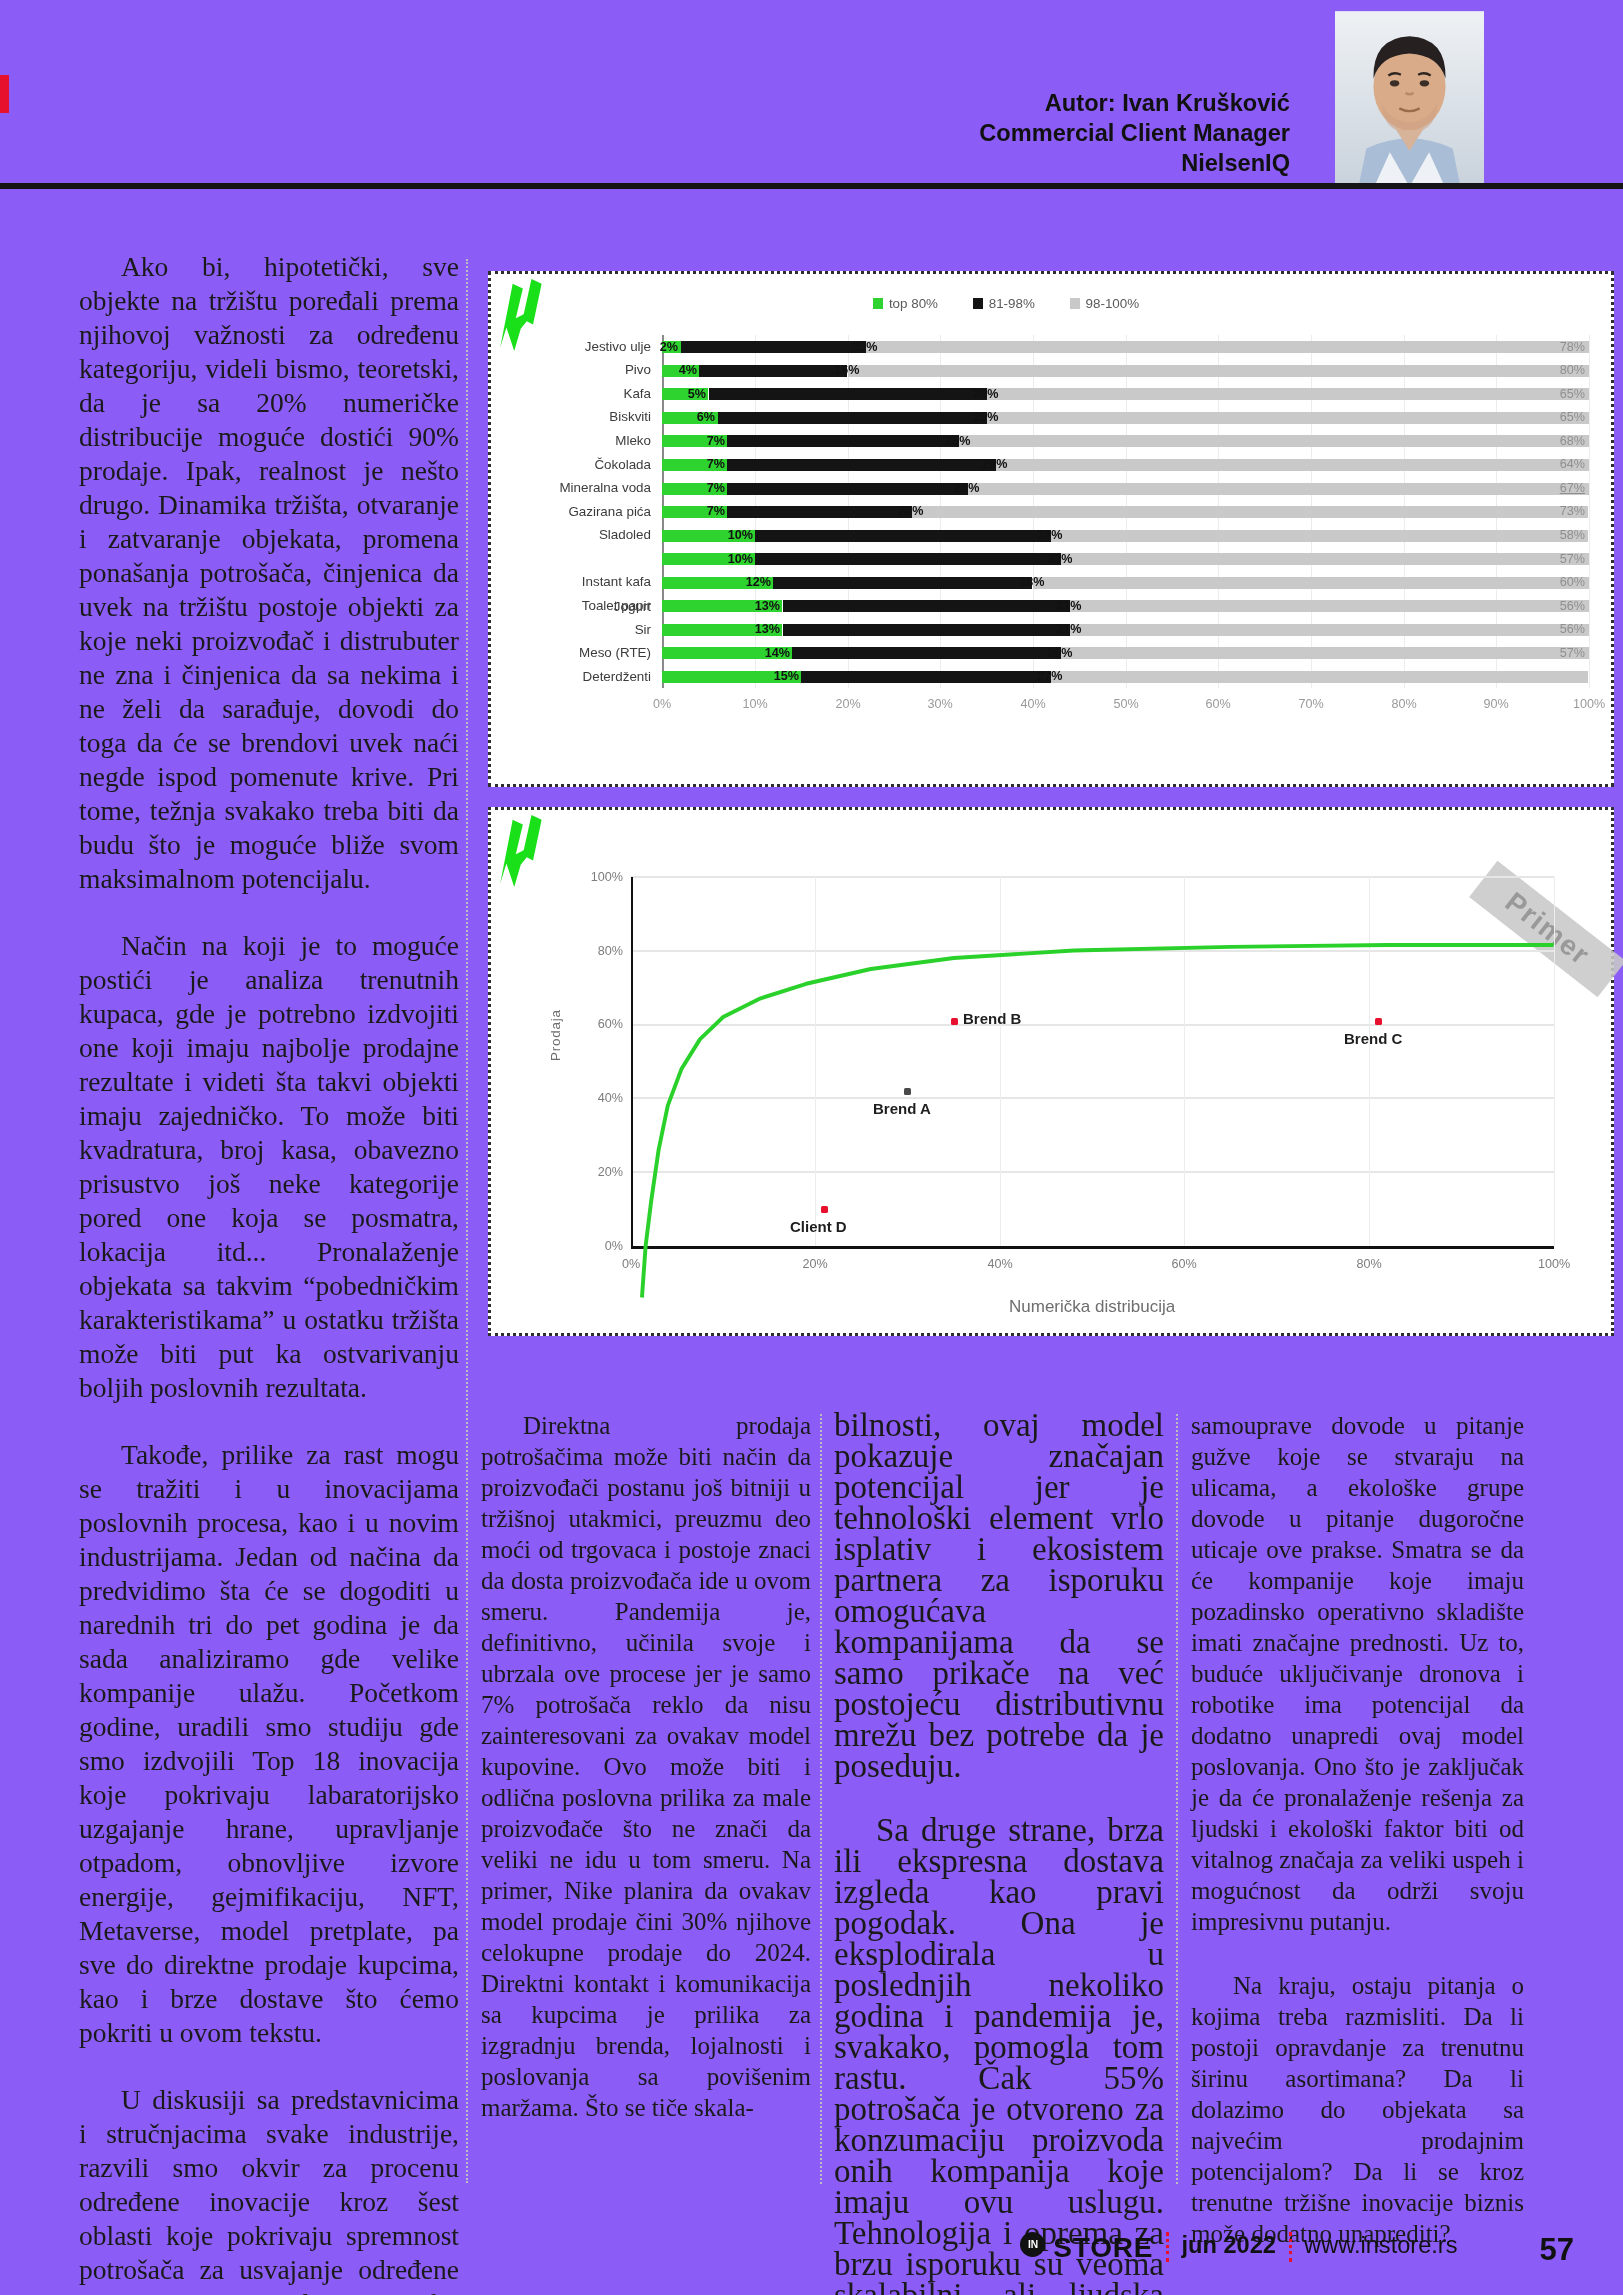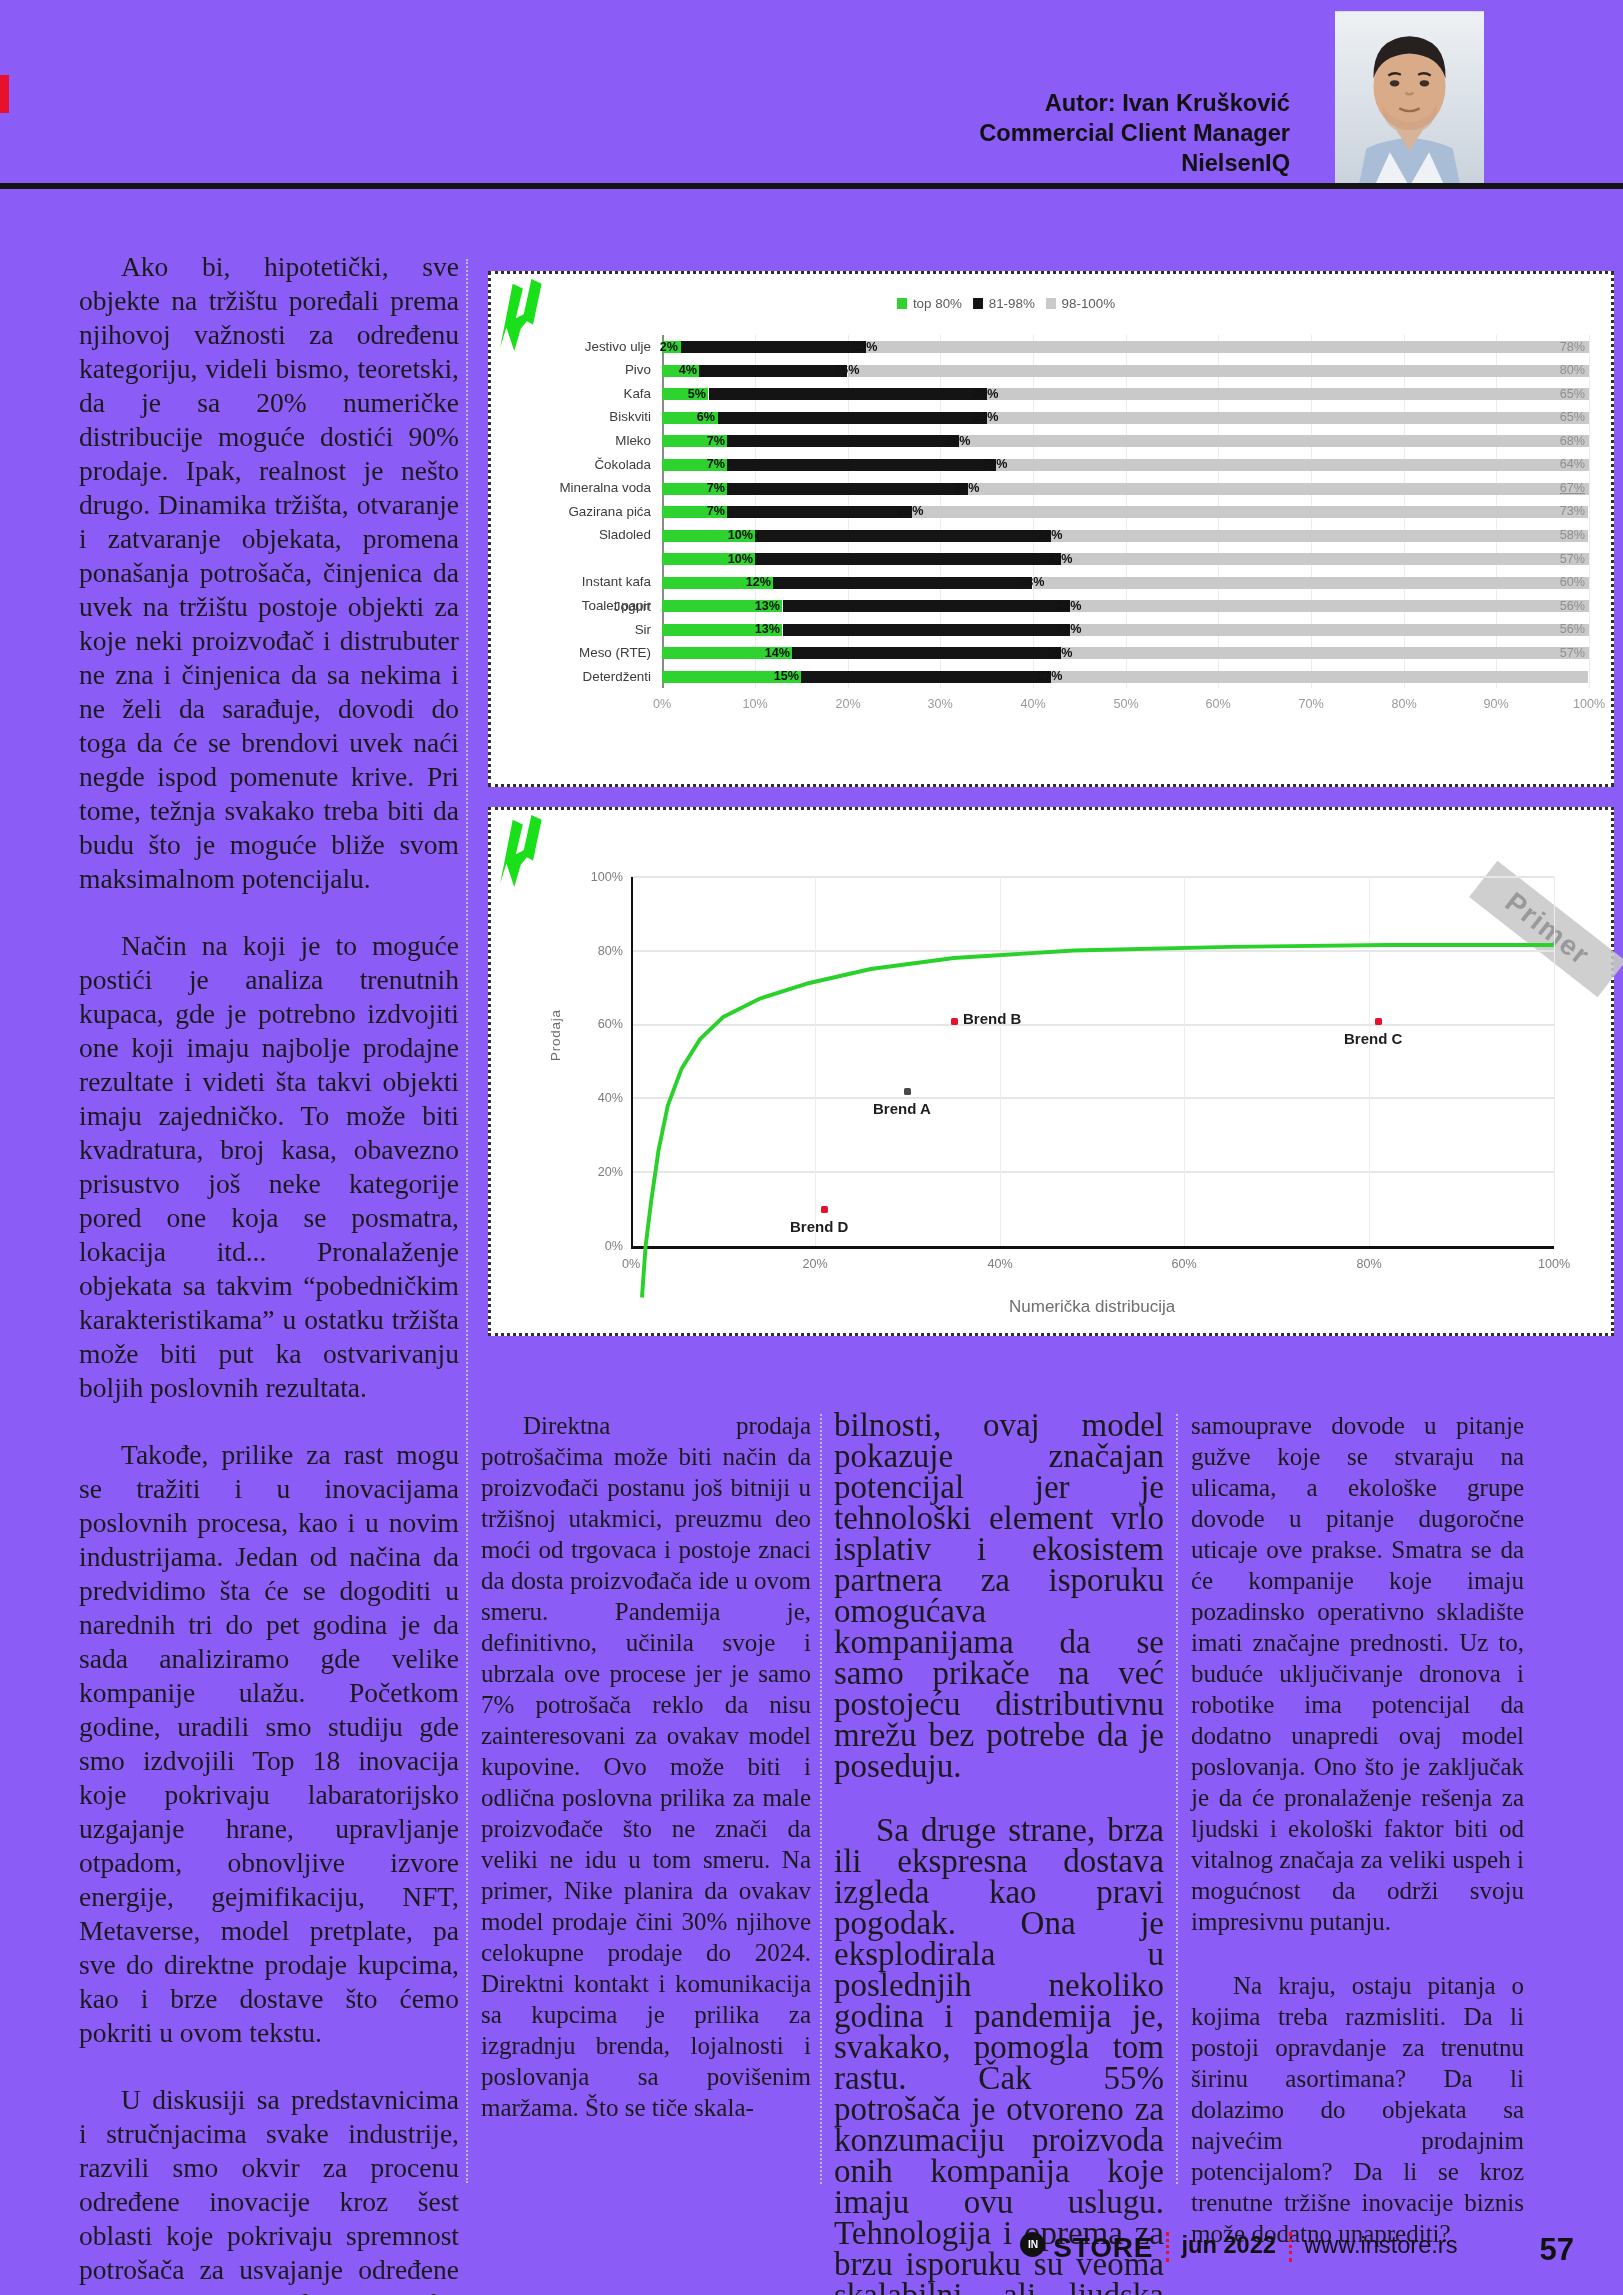--- a/index.html
+++ b/index.html
@@ -31,21 +31,21 @@
 
   
   .chart-box{position:absolute;left:488px;width:1120px;border:3.1px dotted #2e2e2e;background:#fff;
         font-family:"Liberation Sans","DejaVu Sans",sans-serif;}
   #chart1{top:271px;height:510px;}
   #chart2{top:807px;height:523px;}
   .niq-mark{position:absolute;left:6.3px;top:4.7px;}
 
   
   #bar-legend{position:absolute;top:22px;left:46%;transform:translateX(-50%);
-        display:flex;gap:11px;align-items:center;font-size:13.4px;color:#5a5a5a;}
+        display:flex;gap:35px;align-items:center;font-size:13.4px;color:#5a5a5a;}
   .leg-item{display:flex;align-items:center;gap:5.5px;}
   .leg-sw{width:10.2px;height:10.2px;display:inline-block;}
   #bar-plot{position:absolute;left:0;top:0;width:100%;height:100%;}
   .cat-label{position:absolute;left:0;width:160px;text-align:right;font-size:13.4px;color:#3c3c3c;}
   .bar-seg{position:absolute;height:11.8px;}
   .bar-val{position:absolute;font-size:12.6px;font-weight:600;color:#111;white-space:nowrap;}
   .bar-val.tail{color:#8f8f8f;font-weight:400;}
   .grid-v{position:absolute;width:0.8px;background:#ececec;}
   .grid-v.axis{width:1.6px;background:#8a8a8a;}
   .xtick{position:absolute;transform:translateX(-50%);font-size:12.6px;color:#9a9a9a;}
@@ -321,21 +321,21 @@
         <svg width="1120" height="523" style="position:absolute;left:0;top:0;pointer-events:none;" viewBox="0 0 1426 666">
           <polyline points="192.1,620.8 196.8,555.0 203.8,498.6 213.3,432.8 225.0,376.4 242.6,329.4 266.1,291.8 295.5,263.6 342.5,240.1 401.3,221.3 483.5,202.5 589.3,188.4 742.0,179.0 941.8,174.3 1141.5,171.9 1353.0,171.9" fill="none" stroke="#2bd12b" stroke-width="5" stroke-linejoin="round"></polyline>
         </svg>
         <div class="pt" style="left: 413px; top: 278px; background: rgb(74, 74, 74);"></div>
         <div class="pt-label" style="left: 382px; top: 290px;">Brend A</div>
         <div class="pt" style="left: 460px; top: 208px; background: rgb(232, 17, 45);"></div>
         <div class="pt-label" style="left: 472px; top: 200px;">Brend B</div>
         <div class="pt" style="left: 884px; top: 208px; background: rgb(232, 17, 45);"></div>
         <div class="pt-label" style="left: 853px; top: 220px;">Brend C</div>
         <div class="pt" style="left: 330px; top: 396px; background: rgb(232, 17, 45);"></div>
-        <div class="pt-label" style="left: 299px; top: 408px;">Brend D</div>
+        <div class="pt-label" style="left: 299px; top: 408px;">Client D</div>
       </div>
   </div>
 
   <div class="footer">
     <span class="in-logo">IN</span>
     <span class="f-brand">STORE</span>
     <span class="f-div"></span>
     <span class="f-issue">jun 2022</span>
     <span class="f-div"></span>
     <span class="f-site">www.instore.rs</span>

